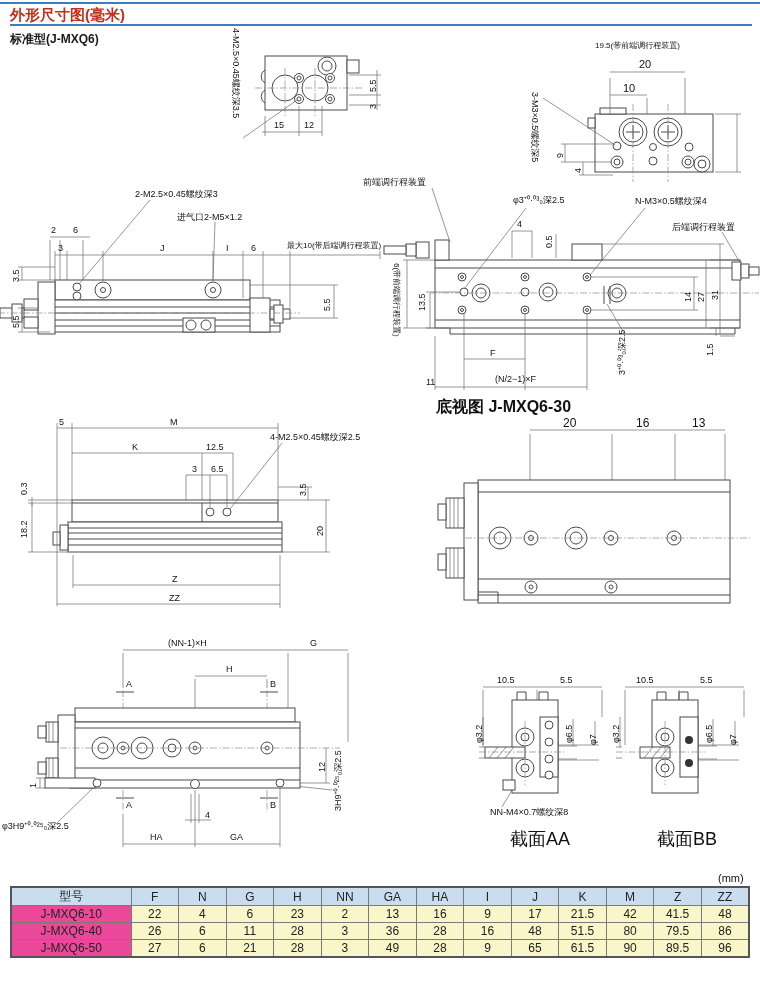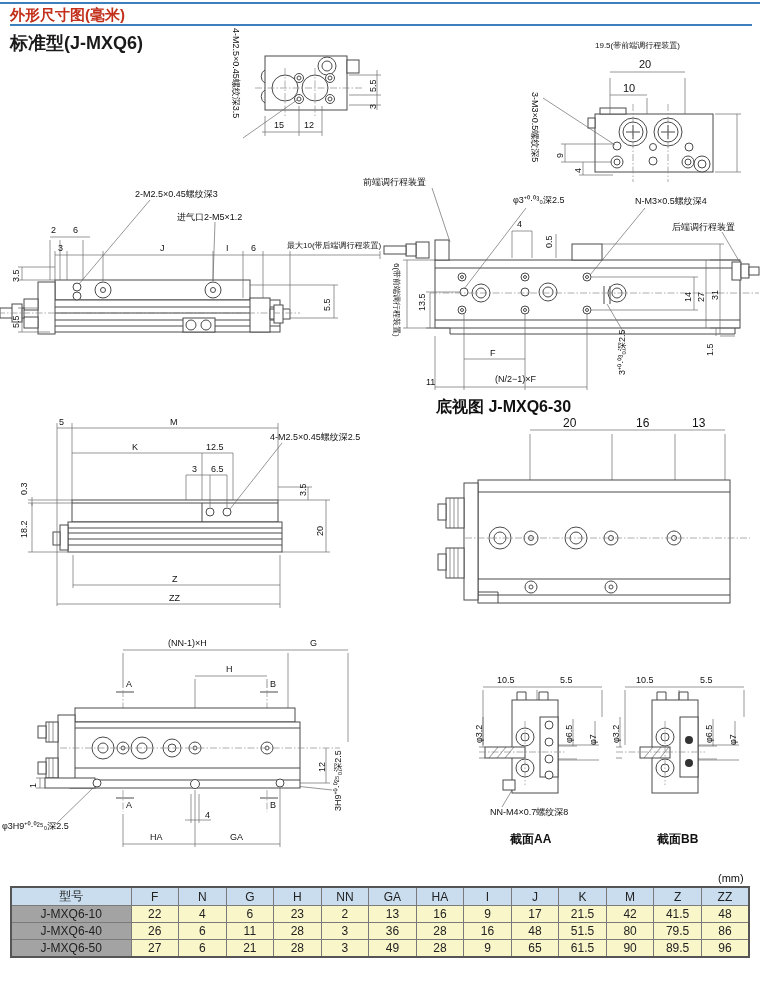--- a/index.html
+++ b/index.html
@@ -1,45 +1,45 @@
 <!DOCTYPE html>
 <html><head>
 <meta charset="utf-8">
 <style>
   html,body{margin:0;padding:0;background:#fff}
   #page{position:relative;width:760px;height:987px;background:#fff;overflow:hidden;
         font-family:"Liberation Sans",sans-serif;color:#111}
   .topline{position:absolute;left:0;top:2px;width:760px;height:2px;background:#3d7ebc}
   .title{position:absolute;left:10px;top:6px;font-size:15px;font-weight:bold;color:#c2301c}
   .rule{position:absolute;left:10px;top:24px;width:742px;height:2px;background:#3d7ebc}
-  .subtitle{position:absolute;left:10px;top:31px;font-size:18px;font-weight:bold;color:#1a1a1a}
+  .subtitle{position:absolute;left:10px;top:31px;font-size:12px;font-weight:bold;color:#1a1a1a}
   .dwg{position:absolute}
   .dwg svg{position:absolute;left:0;top:0}
   .lbl{position:absolute;font-size:9px;line-height:9px;color:#111;white-space:nowrap}
   .v{transform-origin:0 0;transform:rotate(-90deg)}
   .vd{transform-origin:0 0;transform:rotate(90deg)}
   .fs8{font-size:8px;line-height:8px}
   .fs11{font-size:11px;line-height:11px}
   .fs12{font-size:12px;line-height:12px}
-  .cap{font-size:12px;font-weight:bold}
+  .cap{font-size:18px;font-weight:normal}
   .bvtitle{font-size:16px;font-weight:bold}
   .s{stroke:#4a4a4a;fill:none;stroke-width:1}
   .sf{stroke:#4a4a4a;fill:#fff;stroke-width:1}
   .d{stroke:#6a6a6a;fill:none;stroke-width:.7}
   .c{stroke:#8a8a8a;fill:none;stroke-width:.7;stroke-dasharray:7 2 1.5 2}
   .h{stroke:#4a4a4a;fill:none;stroke-width:.6}
   .fl{fill:#333;stroke:none}
   .mm{position:absolute;left:718px;top:872px;font-size:11px;color:#111}
   .tblwrap{position:absolute;left:10px;top:886px;width:740px}
   table{border-collapse:collapse;table-layout:fixed;width:740px;font-size:12px;color:#222}
   th,td{border:1px solid #7a7a7a;text-align:center;padding:0;height:16px;overflow:hidden}
   table{border:2px solid #555}
   thead th{background:#c9ddee;font-weight:normal;height:17px}
   td{background:#f9f6ca}
-  td.model{background:#a3a3a3}
+  td.model{background:#ec4899}
 </style>
 </head>
 <body>
 
 <div id="page">
   <div class="topline"></div>
   <div class="title">外形尺寸图(毫米)</div>
   <div class="rule"></div>
   <div class="subtitle">标准型(J-MXQ6)</div>
 

